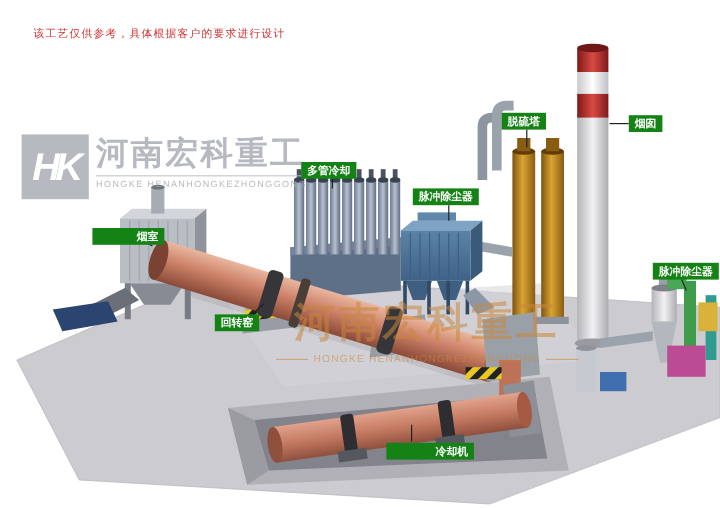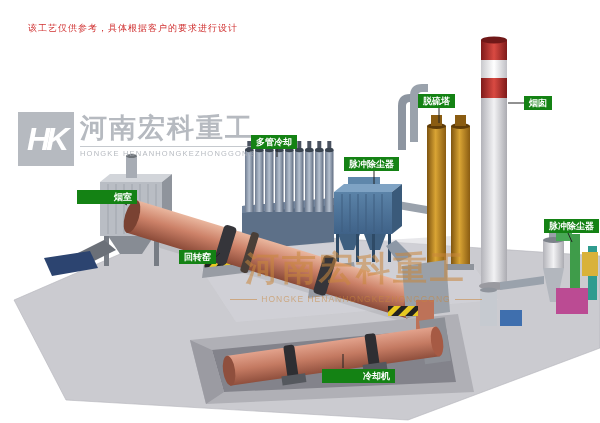--- a/index.html
+++ b/index.html
@@ -259,16 +259,16 @@
       <span class="wm-line"></span>
     </div>
   </div>
 
   <div class="label" style="left:77px;top:190px;padding-left:37px;">烟室</div>
   <div class="label" style="left:251px;top:135px;">多管冷却</div>
   <div class="label" style="left:344px;top:157px;">脉冲除尘器</div>
   <div class="label" style="left:418px;top:94px;">脱硫塔</div>
   <div class="label" style="left:524px;top:96px;">烟囱</div>
   <div class="label" style="left:544px;top:219px;">脉冲除尘器</div>
-  <div class="label" style="left:179px;top:250px;">回转窑</div>
+  <div class="label" style="left:179px;top:262px;">回转窑</div>
   <div class="label" style="left:322px;top:369px;padding-left:41px;">冷却机</div>
 
 </div>
 
 </body></html>

